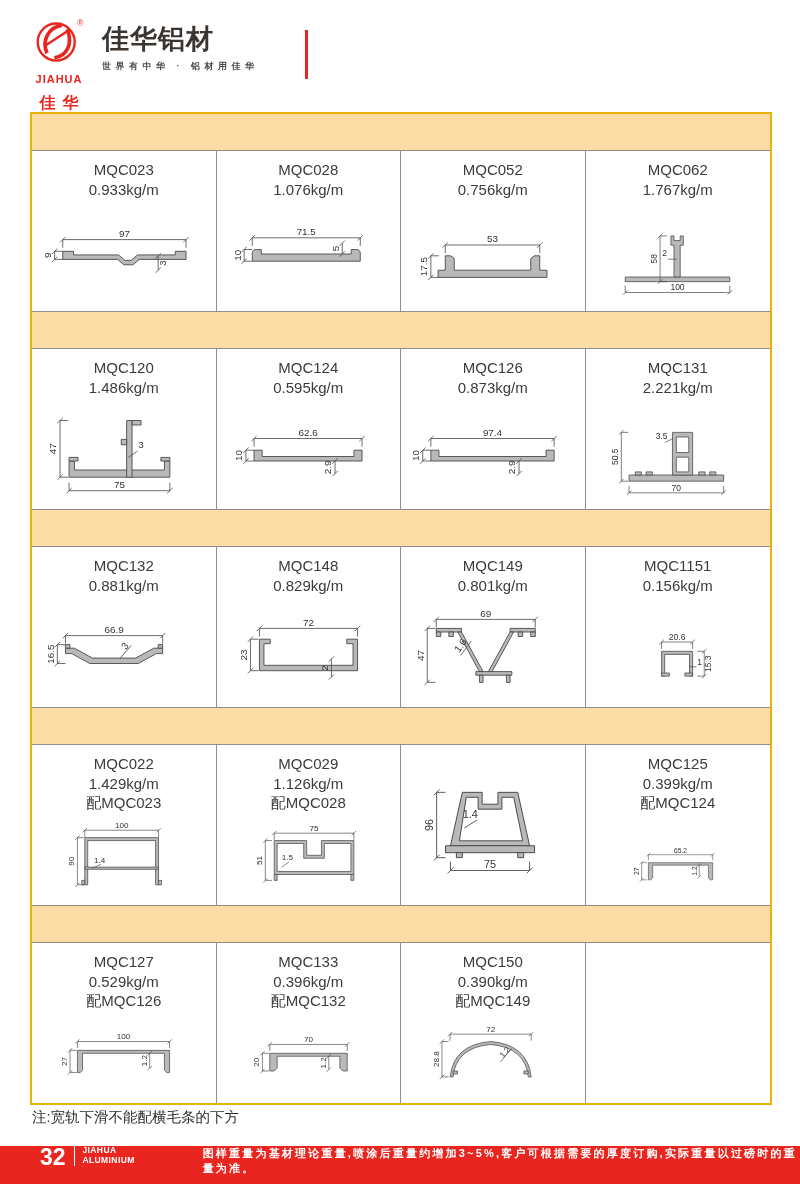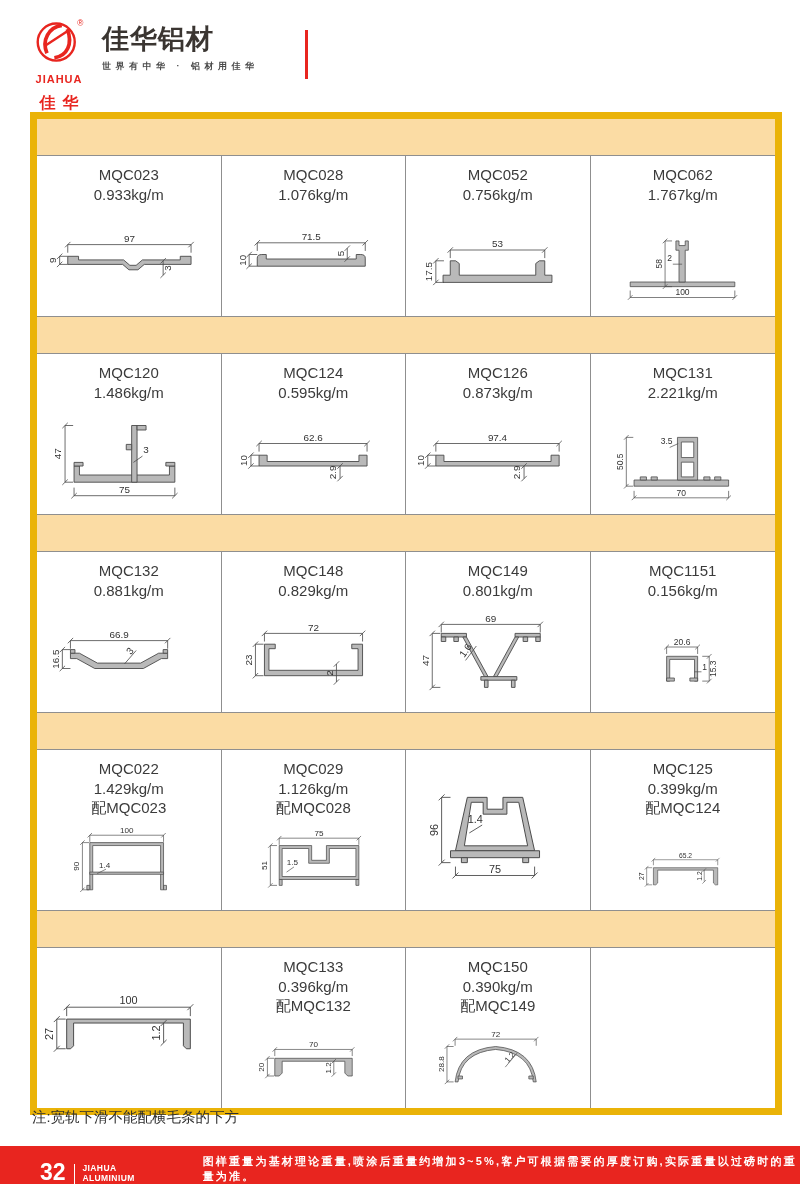--- a/index.html
+++ b/index.html
@@ -13,32 +13,32 @@
   .logo-cn{color:#e8251f;font-weight:bold;font-size:16px;letter-spacing:7px;padding-left:7px;margin-top:8px;}
   .brand-block{position:absolute;left:102px;top:25px;}
   .brand-cn{font-size:27px;font-weight:900;color:#3a3531;letter-spacing:1px;line-height:1.05;}
   .slogan{font-size:9px;color:#4a4a4a;letter-spacing:4.5px;margin-top:7px;font-weight:bold;}
   .red-divider{position:absolute;left:305px;top:30px;width:3px;height:49px;background:#e8251f;}
   .title-block{position:absolute;left:320px;top:29px;}
   .title-cn{font-size:29px;font-weight:900;color:#2e2a27;letter-spacing:0.5px;line-height:1.05;}
   .title-en{font-size:12.5px;color:#3c3c3c;font-weight:bold;margin-top:5px;word-spacing:5px;letter-spacing:0.2px;}
 
   
-  .catalog{position:absolute;left:30px;top:112px;width:738px;border:7px solid #eab308;background:#fff;}
+  .catalog{position:absolute;left:30px;top:112px;width:738px;border:2px solid #eab308;background:#fff;}
   .band{height:36px;background:#fbdca4;border-top:1px solid #8f8f8f;border-bottom:1px solid #8f8f8f;}
   .band:first-child{border-top:none;}
   .prow{display:grid;grid-template-columns:repeat(4,1fr);height:160px;}
   .pcell{border-right:1px solid #8f8f8f;display:flex;flex-direction:column;align-items:center;overflow:hidden;}
   .pcell:last-child{border-right:none;gap:15px;}
   .chead{text-align:center;font-size:15px;color:#3b3b3b;line-height:1.3;margin-top:9px;}
   svg.drawing{flex:1 1 auto;min-height:0;width:183px;margin:1px 0 3px 0;}
 
   
   .note{position:absolute;left:32px;top:1108px;font-size:14.5px;color:#2e2e2e;}
-  .redbar{position:absolute;left:0;top:1146px;width:800px;height:38px;background:#e8251f;display:flex;align-items:flex-end;color:#fff;}
+  .redbar{position:absolute;left:0;top:1146px;width:800px;height:38px;background:#e8251f;display:flex;align-items:flex-start;color:#fff;}
   .pagenum{margin-left:40px;font-size:23px;font-weight:bold;line-height:1;}
   .vline{width:2px;height:20px;background:#fff;margin:0 7px 0 8px;}
   .brandmini{font-size:8.5px;font-weight:bold;line-height:1.15;letter-spacing:0.4px;}
   .disclaimer{margin-left:68px;font-size:11px;font-weight:bold;letter-spacing:2.2px;}
 </style>
 </head>
 <body>
 
 <div class="page">
 
@@ -484,20 +484,25 @@
             <line x1="128" y1="59" x2="128" y2="78" stroke="#4a4a4a" stroke-width="0.9"></line>
             <line x1="125" y1="62" x2="131" y2="56" stroke="#4a4a4a" stroke-width="0.9"></line>
             <line x1="125" y1="81" x2="131" y2="75" stroke="#4a4a4a" stroke-width="0.9"></line>
             <text x="124" y="68.5" text-anchor="middle" font-size="11" fill="#333" transform="rotate(-90 124 68.5)">1.2</text>
           </svg>
         </div>
       </div>
       <div class="band"></div>
       <div class="prow">
         <div class="pcell">
+          <div class="chead">
+            <div>MQC127</div>
+            <div>0.529kg/m</div>
+            <div>配MQC126</div>
+          </div>
           <svg viewBox="0 0 185 120" preserveAspectRatio="xMidYMid meet" class="drawing">
             <path d="M30 52 h125 v30 h-4 l-3 -3 v-23 h-111 v23 l-3 3 h-4 z" fill="#b9b9b9" stroke="#4a4a4a" stroke-width="1"></path>
             <line x1="30" y1="40" x2="155" y2="40" stroke="#4a4a4a" stroke-width="0.9"></line>
             <line x1="27" y1="43" x2="33" y2="37" stroke="#4a4a4a" stroke-width="0.9"></line>
             <line x1="152" y1="43" x2="158" y2="37" stroke="#4a4a4a" stroke-width="0.9"></line>
             <line x1="30" y1="40" x2="30" y2="49" stroke="#4a4a4a" stroke-width="0.9"></line>
             <line x1="155" y1="40" x2="155" y2="49" stroke="#4a4a4a" stroke-width="0.9"></line>
             <text x="92.5" y="37" text-anchor="middle" font-size="11" fill="#333">100</text>
             <line x1="20" y1="52" x2="20" y2="82" stroke="#4a4a4a" stroke-width="0.9"></line>
             <line x1="17" y1="55" x2="23" y2="49" stroke="#4a4a4a" stroke-width="0.9"></line>

